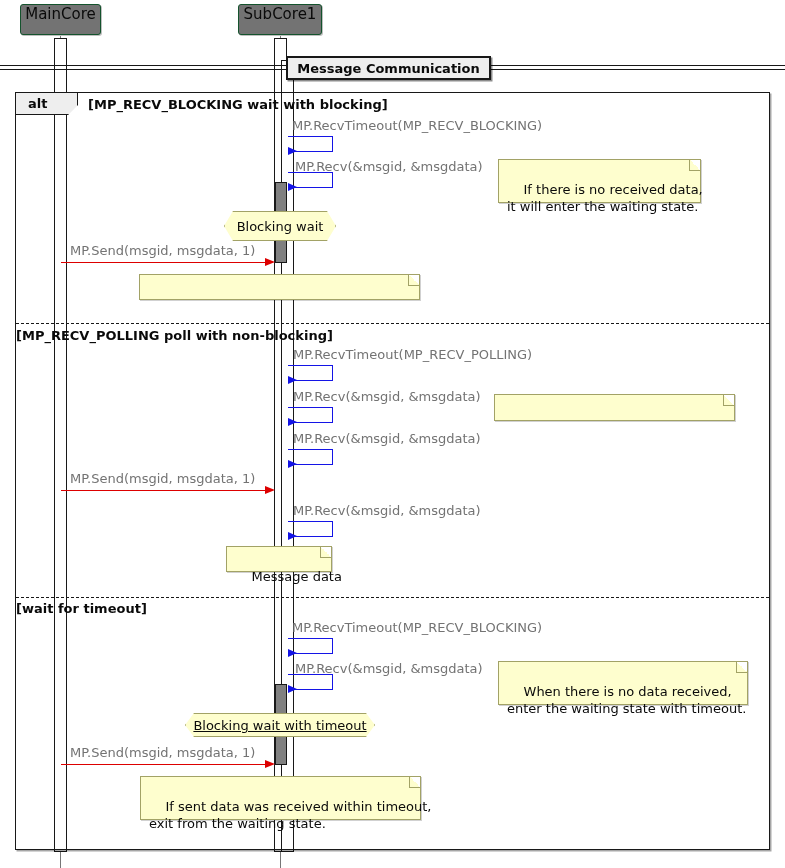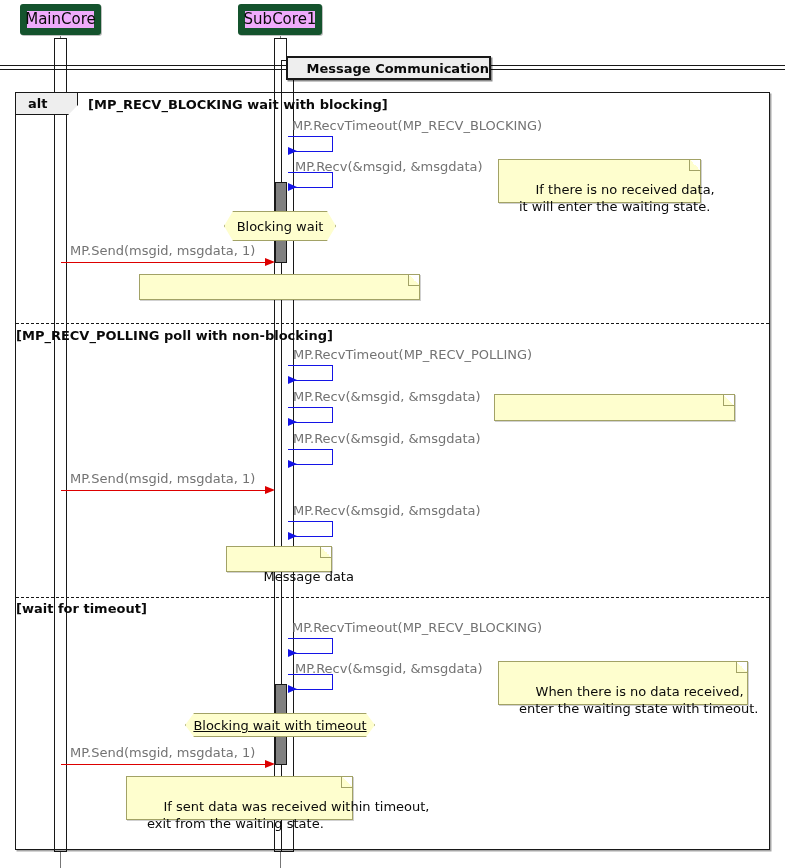--- a/index.html
+++ b/index.html
@@ -15,26 +15,26 @@
     position: relative;
     width: 785px;
     height: 868px;
     background: #FFFFFF;
     overflow: hidden;
   }
   .abs { position: absolute; }
 
   
   .participant-box {
-    background: #f0abfc;
-    border: 7px solid #14532d;
+    background: #737373;
+    border: 1px solid #14532d;
     border-radius: 3px;
     box-sizing: border-box;
     display: flex;
-    align-items: flex-end;
+    align-items: flex-start;
     justify-content: center;
     font-size: 15px;
     color: #0A0A0A;
     box-shadow: 1px 1px 0 rgba(0,0,0,0.25);
   }
 
   
   .lifeline-dash {
     border-left: 1px solid #767676;
     width: 0;
@@ -56,21 +56,21 @@
     border-bottom: 1px solid #181818;
     height: 5px;
     box-sizing: border-box;
   }
   .divider-label {
     background: #EEEEEE;
     border: 2px solid #181818;
     box-sizing: border-box;
     display: flex;
     align-items: center;
-    justify-content: flex-end;
+    justify-content: center;
     font-size: 13px;
     font-weight: bold;
     color: #0A0A0A;
     box-shadow: 1.5px 1.5px 0 rgba(0,0,0,0.45);
   }
 
   
   .alt-frame {
     border: 1.5px solid #181818;
     box-sizing: border-box;
@@ -130,21 +130,21 @@
     border-left: 10px solid #DD0000;
   }
 
   
   .note {
     background: #FEFECE;
     border: 1px solid #A2A266;
     box-sizing: border-box;
     font-size: 13px;
     color: #0A0A0A;
-    padding: 4px 8px 4px 20px;
+    padding: 4px 8px 4px 8px;
     line-height: 17px;
     white-space: pre;
     box-shadow: 1px 1px 0 rgba(0,0,0,0.18);
   }
   .note-fold {
     position: absolute;
     top: 0; right: 0;
     width: 11px; height: 11px;
     background: linear-gradient(225deg, #FFFFFF 50%, #FEFECE 50%);
     border-left: 1px solid #A2A266;
@@ -276,19 +276,19 @@
   </div>
 
   <div class="abs hnote" style="left:185px; top:713px; width:190px; height:24px;text-decoration:underline;">
     <span>Blocking wait with timeout</span>
   </div>
 
   <div class="abs msg-label" style="left:70px; top:745px;">MP.Send(msgid, msgdata, 1)</div>
   <div class="abs arrow-line-red" style="left:61px; top:764px; width:206px;"></div>
   <div class="abs arrow-head-red" style="left:265px; top:760px;"></div>
 
-  <div class="abs note" style="left:126px; top:776px; width:227px; height:44px;">
+  <div class="abs note" style="left:140px; top:776px; width:281px; height:44px;">
     <span>If sent data was received within timeout,
 exit from the waiting state.</span>
     <span class="note-fold"></span>
   </div>
 
 </div>
 
 </body></html>

